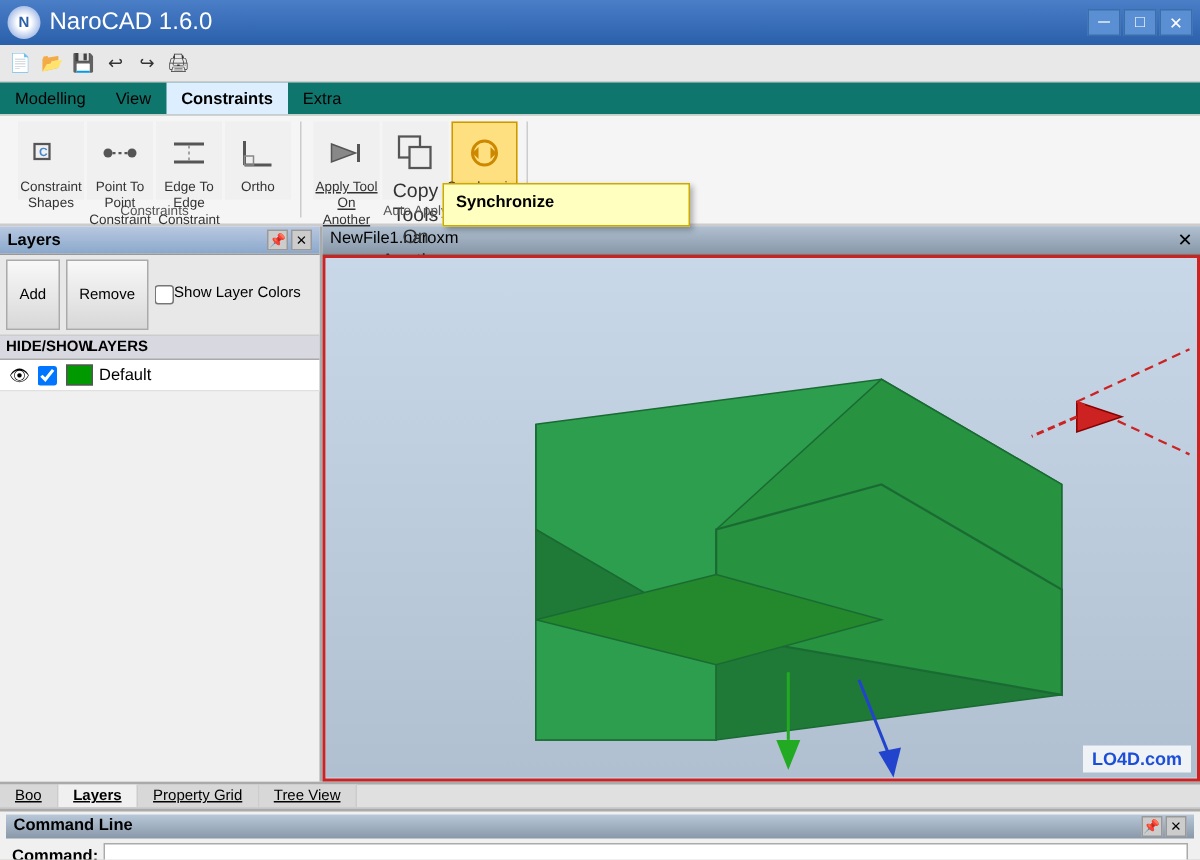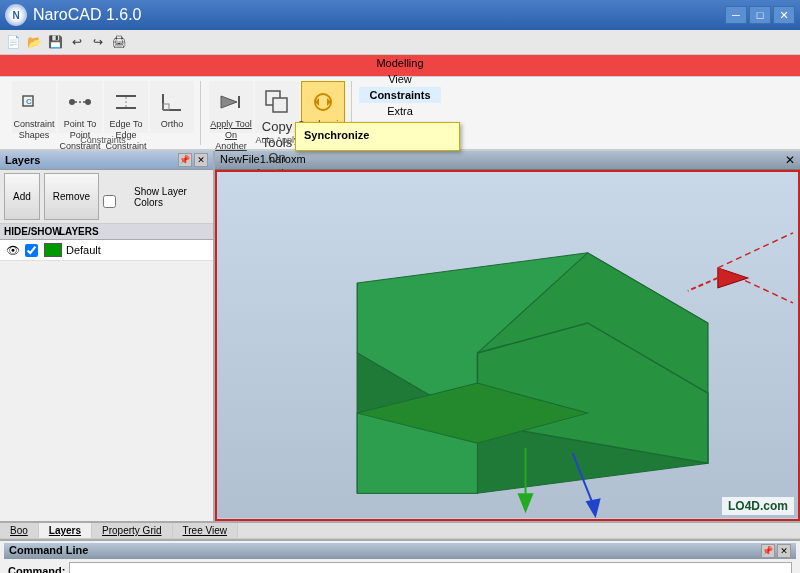--- a/index.html
+++ b/index.html
@@ -31,25 +31,24 @@
       border: 1px solid #3a6faa;
       color: white;
       font-size: 11px;
       cursor: pointer;
       display: flex; align-items: center; justify-content: center;
     }
 
     
     #menu-bar {
       height: 22px;
-      background: #ef4444;
+      background: #0f766e;
       display: flex;
       align-items: center;
       border-bottom: 1px solid #ccc;
-      flex-direction: column;
     }
     .menu-item {
       padding: 2px 10px;
       cursor: pointer;
       height: 100%;
       display: flex; align-items: center;
     }
 
     
     #toolbar-area {
@@ -158,21 +157,21 @@
       background: #e8e8e8;
       border-bottom: 1px solid #ccc;
     }
     .layers-btn {
       padding: 17px 8px;
       background: linear-gradient(to bottom, #f8f8f8, #d8d8d8);
       border: 1px solid #aaa;
       cursor: pointer;
       font-size: 10px;
     }
-    #show-layer-colors { display: flex; align-items: flex-end; gap: 18px; font-size: 10px; }
+    #show-layer-colors { display: flex; align-items: flex-start; gap: 0; font-size: 10px; }
     #layers-table-header {
       display: flex;
       background: #d8d8e0;
       padding: 2px 4px;
       font-size: 10px;
       font-weight: bold;
       border-bottom: 1px solid #aaa;
     }
     .col-hide { width: 55px; }
     .col-layers { flex: 1; }
@@ -276,21 +275,21 @@
 
     
     #watermark {
       position: absolute;
       bottom: 4px;
       right: 4px;
       background: rgba(255,255,255,0.8);
       padding: 2px 6px;
       font-size: 12px;
       font-weight: bold;
-      color: #14532d;
+      color: #1d4ed8;
     }
 
     
     .qa-btn {
       width: 20px; height: 20px;
       background: transparent;
       border: none;
       cursor: pointer;
       display: flex; align-items: center; justify-content: center;
       font-size: 12px;

